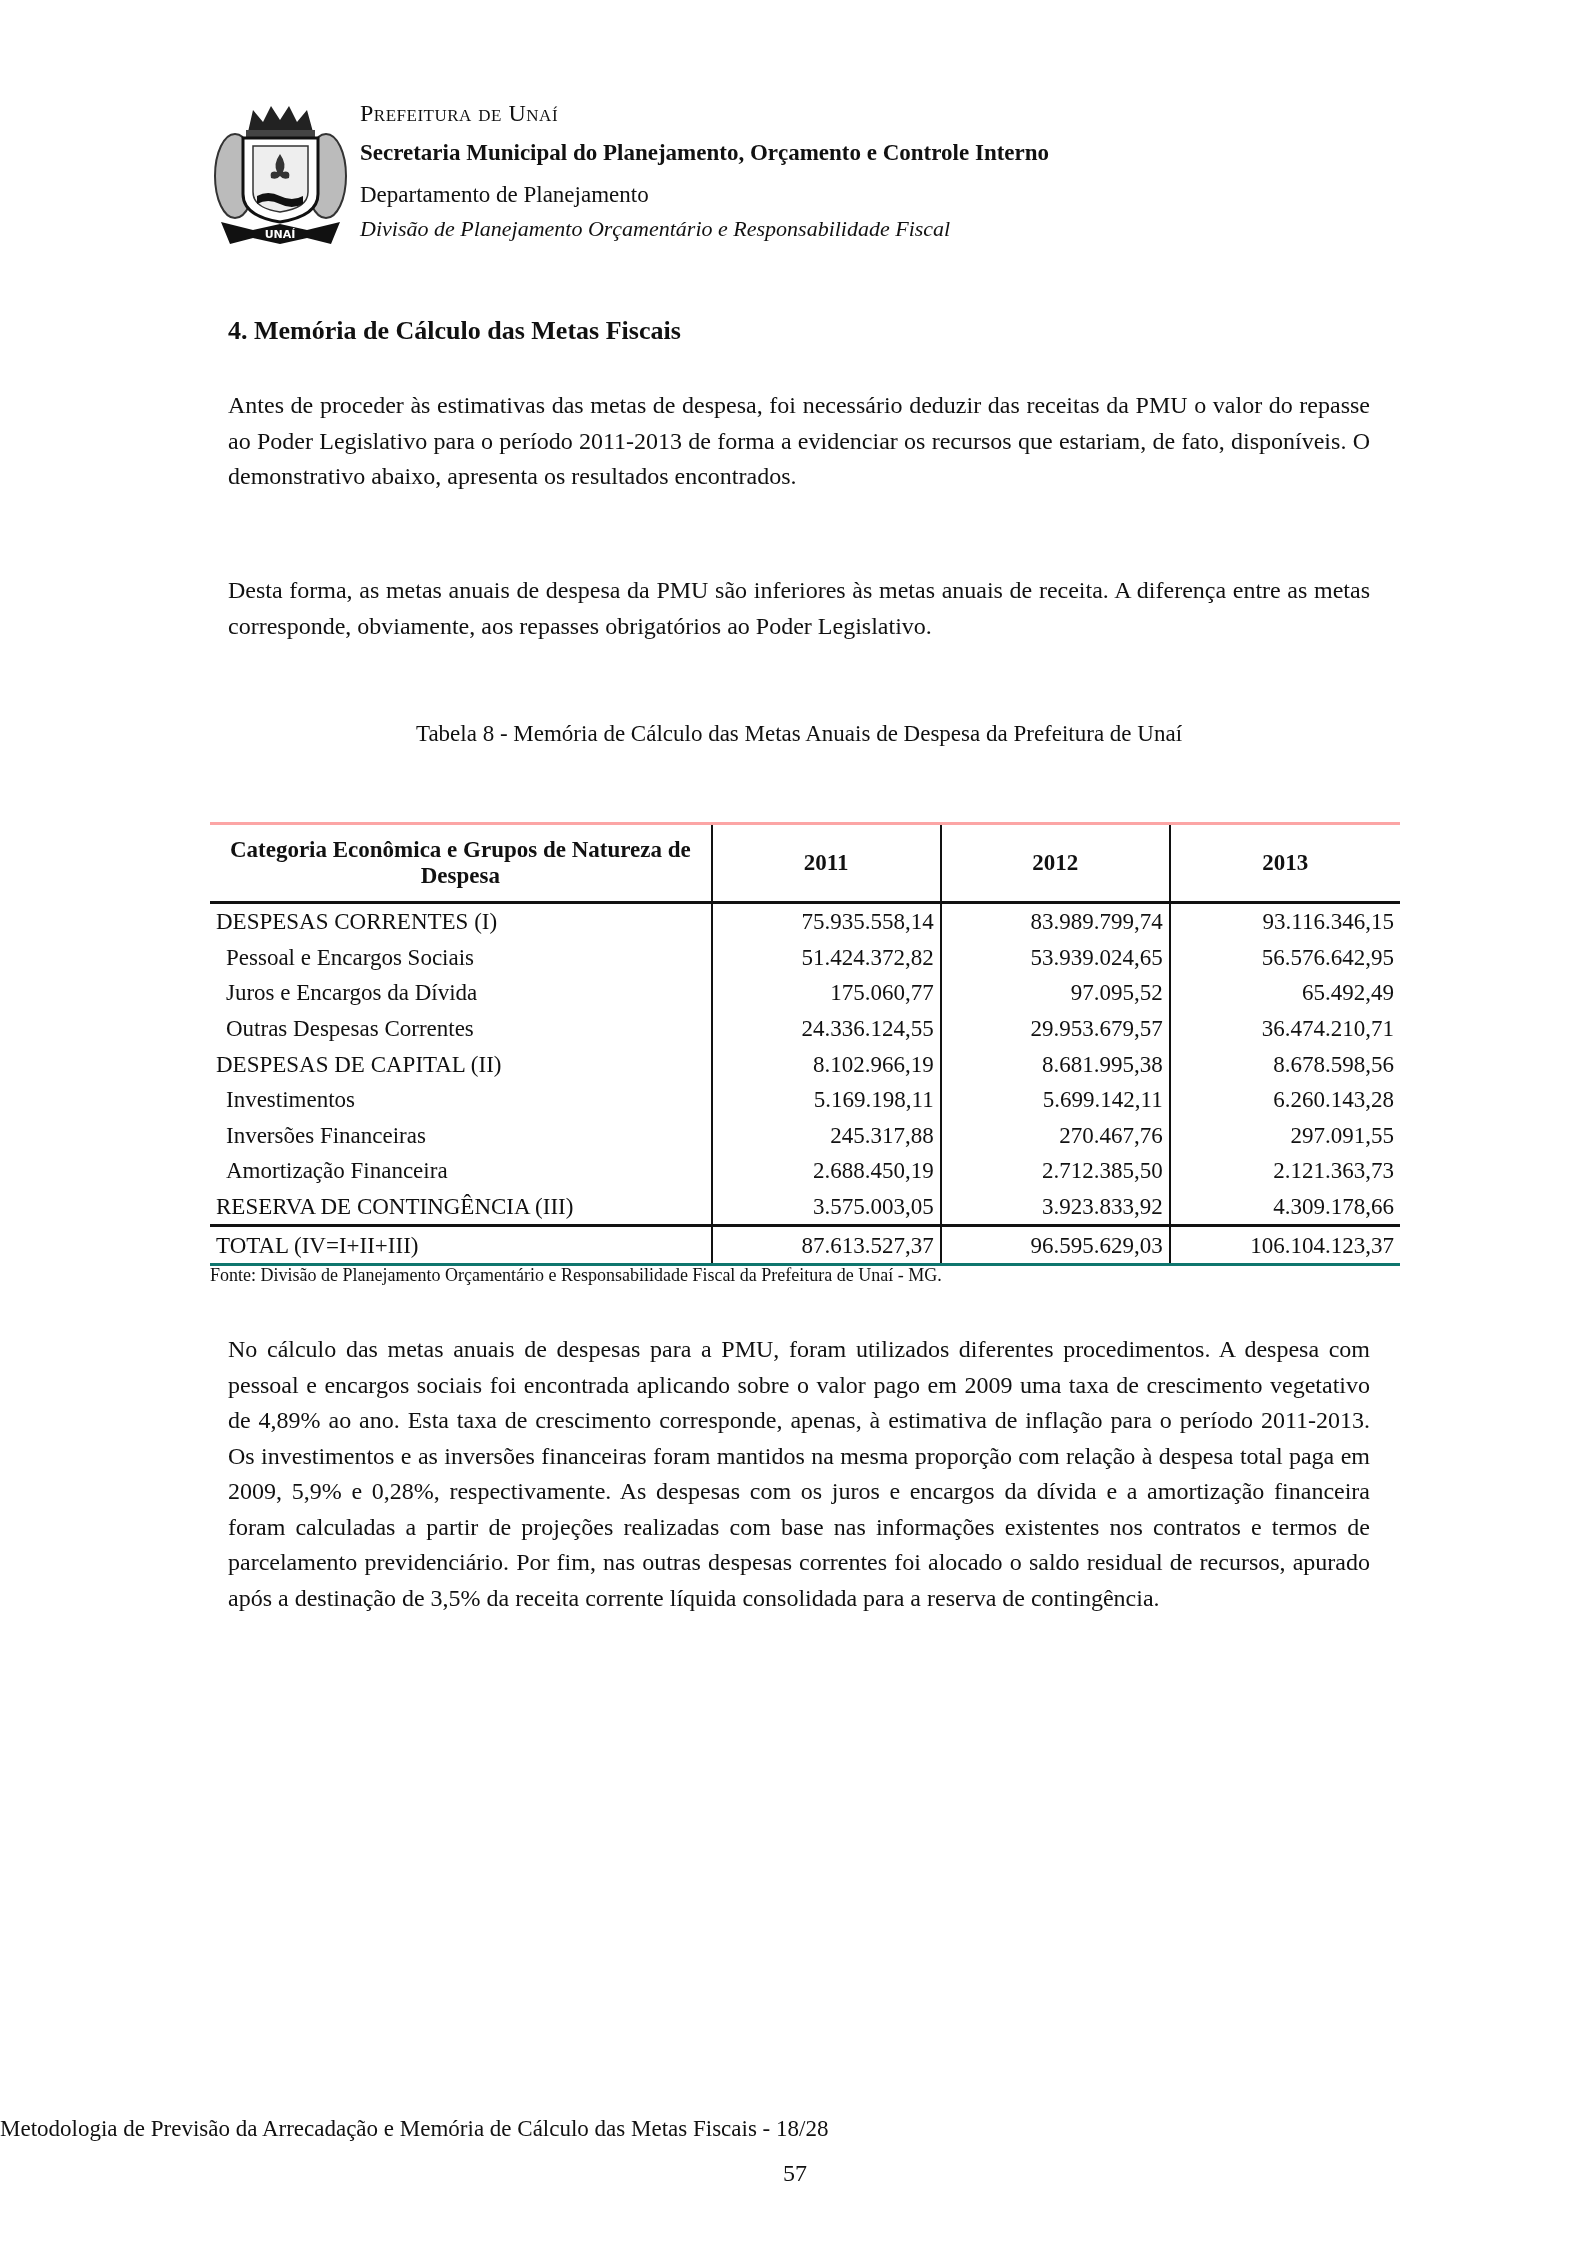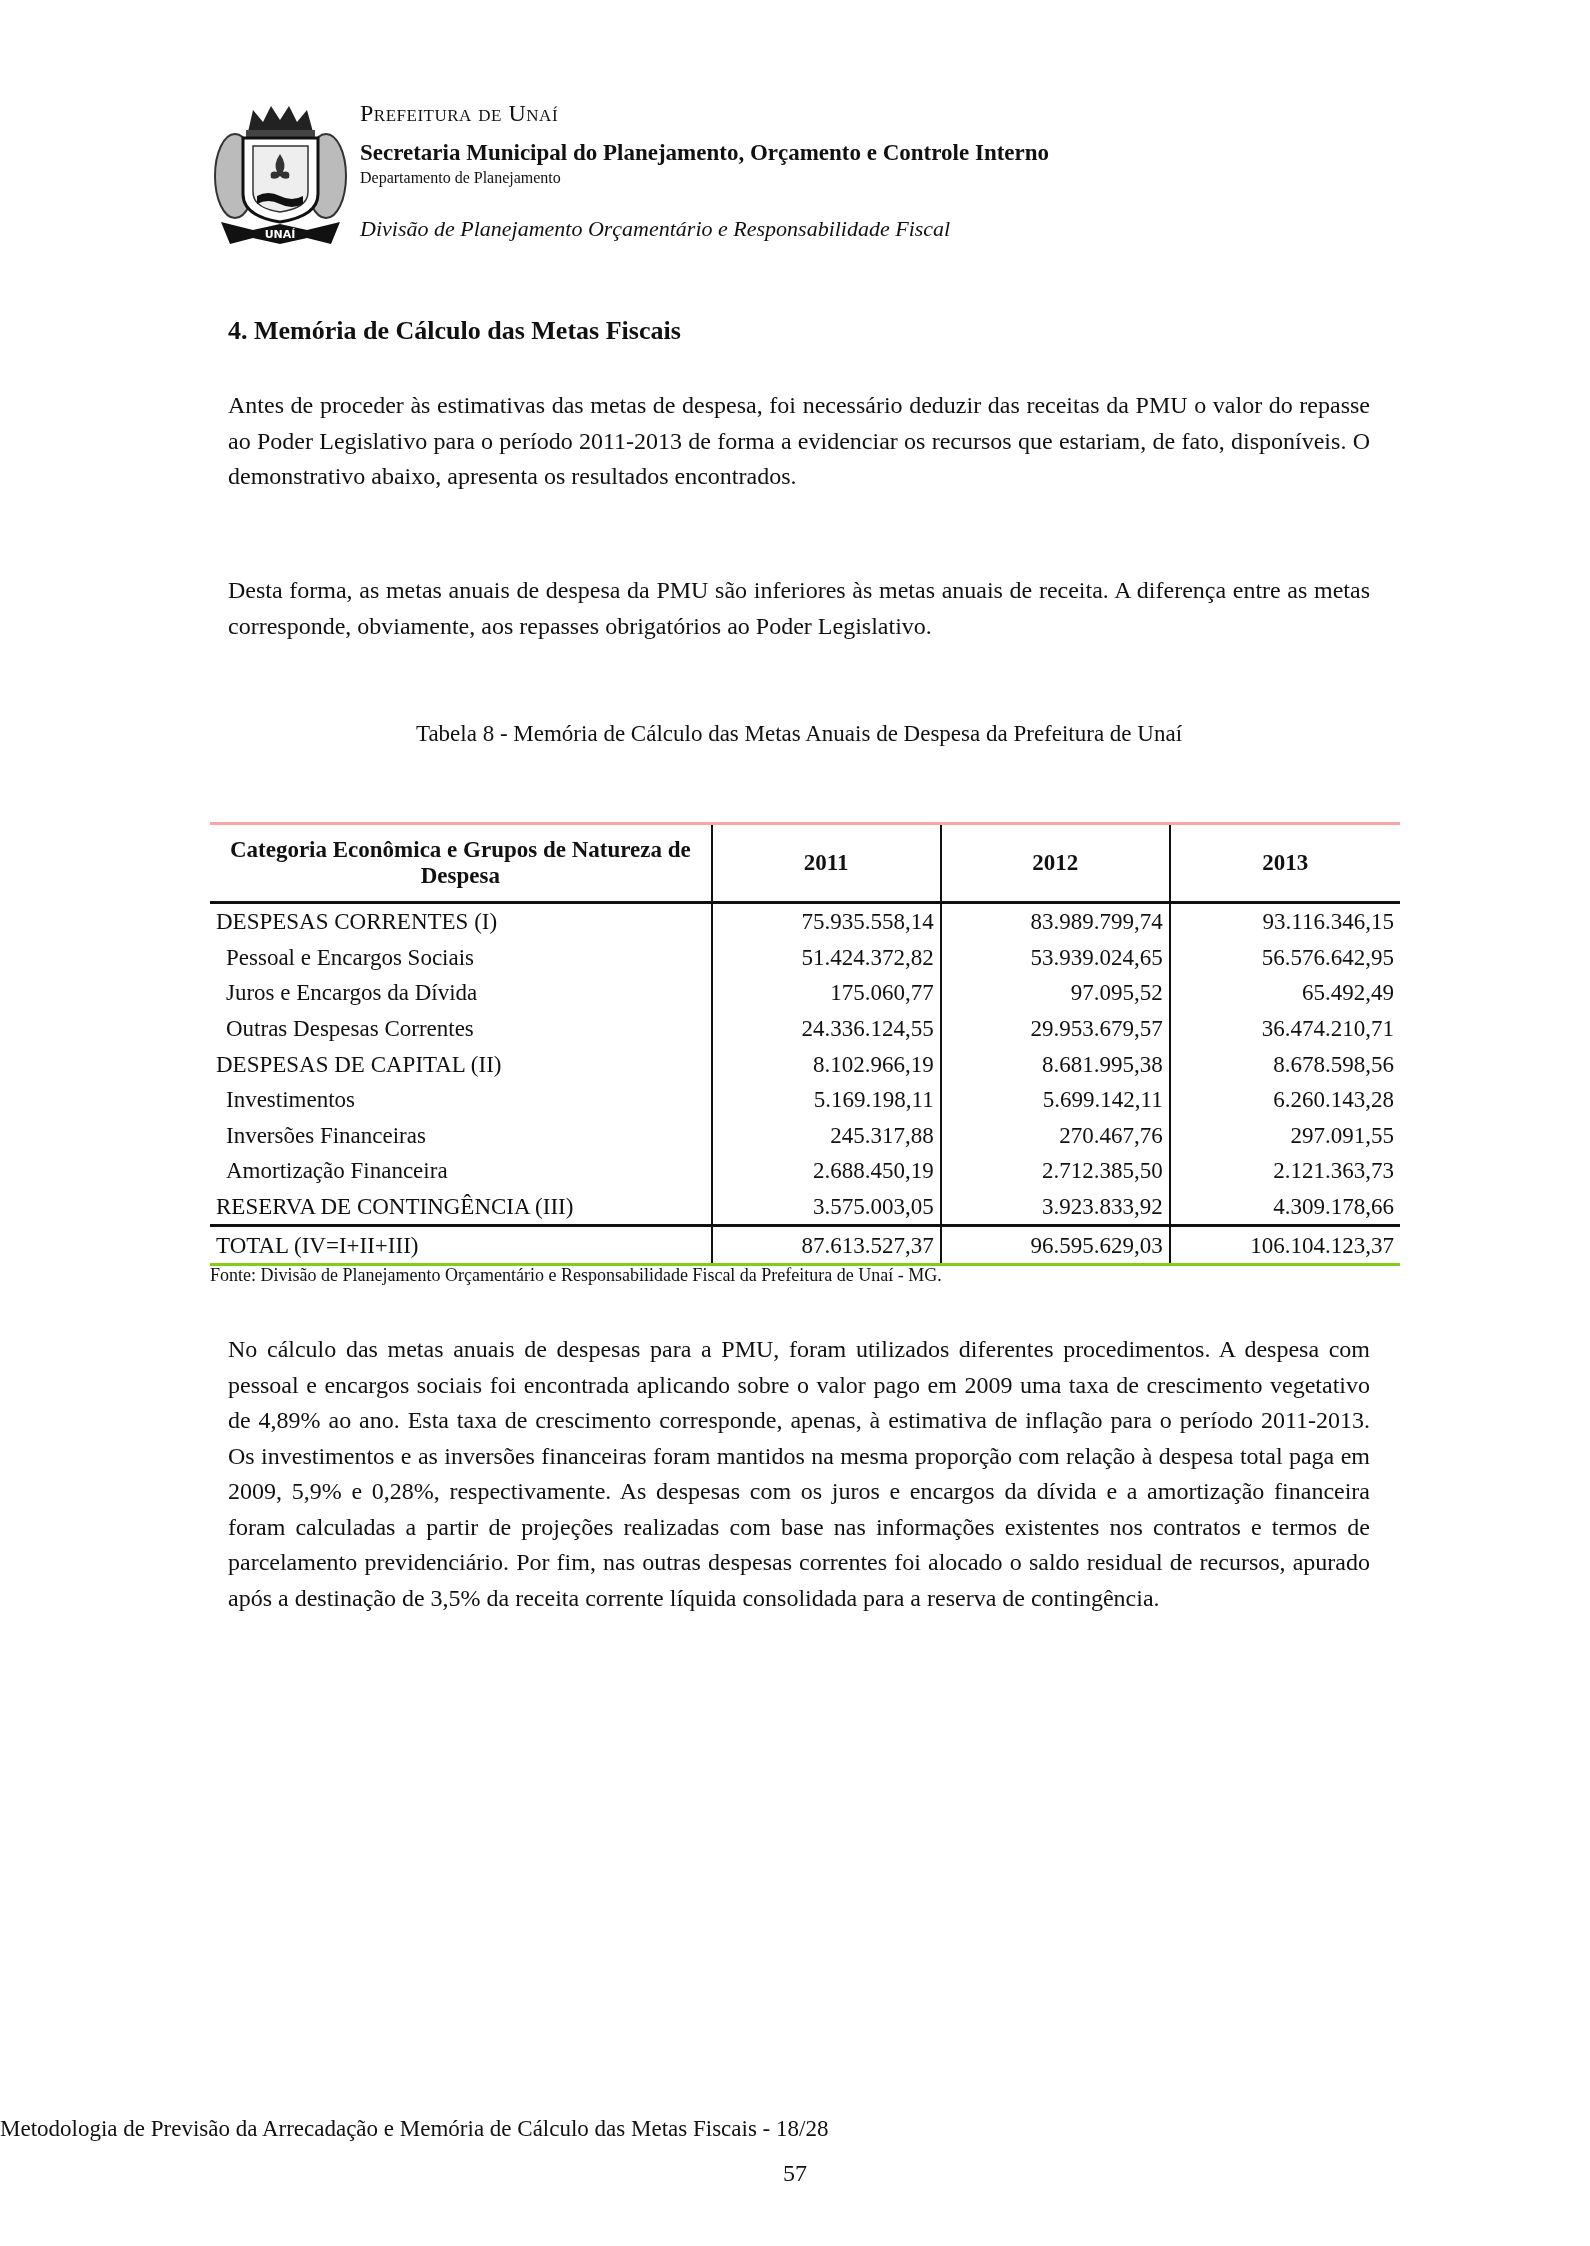--- a/index.html
+++ b/index.html
@@ -6,21 +6,21 @@
   body { width: 1590px; height: 2246px; position: relative; overflow: hidden;
          font-family: "Liberation Serif", "DejaVu Serif", serif; color: #111; }
   .abs { position: absolute; }
 
   
   .logo { left: 213px; top: 104px; width: 135px; height: 146px; }
   .hdr { left: 360px; font-family: "Liberation Serif", serif; white-space: nowrap; }
   .hdr-title { top: 100px; font-size: 25px; letter-spacing: 0.5px; font-variant: small-caps; font-weight: normal; }
   .hdr-title { font-size: 24px; }
   .hdr-sec { top: 140px; font-size: 23px; font-weight: bold; }
-  .hdr-dep { top: 169px; font-size: 16px; }
+  .hdr-dep { top: 182px; font-size: 23px; }
   .hdr-div { top: 216px; font-size: 22px; font-style: italic; }
 
   
   .section-title { left: 228px; top: 316px; font-size: 26px; font-weight: bold; white-space: nowrap; }
   .para { left: 228px; width: 1142px; font-size: 24px; line-height: 35.5px; text-align: justify; }
   .para1 { top: 388px; }
   .para2 { top: 573px; }
   .para3 { top: 1332px; }
 
   
@@ -30,21 +30,21 @@
   .tbl { left: 210px; top: 822px; width: 1190px; border-collapse: collapse; font-size: 23px; }
   .tbl th, .tbl td { padding: 0 6px; }
   .tbl thead tr { border-top: 3px solid #fca5a5; border-bottom: 3px solid #111; }
   .tbl th { height: 76px; font-weight: bold; text-align: center; line-height: 26px; font-size: 23px; }
   .tbl th.c1 { width: 522px; }
   .tbl th.c2 { width: 236px; }
   .tbl td { height: 35.6px; line-height: 35px; white-space: nowrap; }
   .tbl td.num { text-align: right; }
   .tbl .vl { border-left: 2px solid #111; }
   .tbl td.lbl.sub { padding-left: 16px; }
-  .tbl tr.total { border-top: 3px solid #111; border-bottom: 3px solid #84cc16; }
+  .tbl tr.total { border-top: 3px solid #111; border-bottom: 3px solid #0f766e; }
 
   .source { left: 210px; top: 1265px; font-size: 18px; white-space: nowrap; }
 
   
   .footer { left: 0; width: 1590px; top: 2116px; font-size: 23px; }
   .pagenum { left: 0; width: 1590px; top: 2160px; text-align: center; font-size: 24px; }
 </style>
 </head>
 <body>
 

